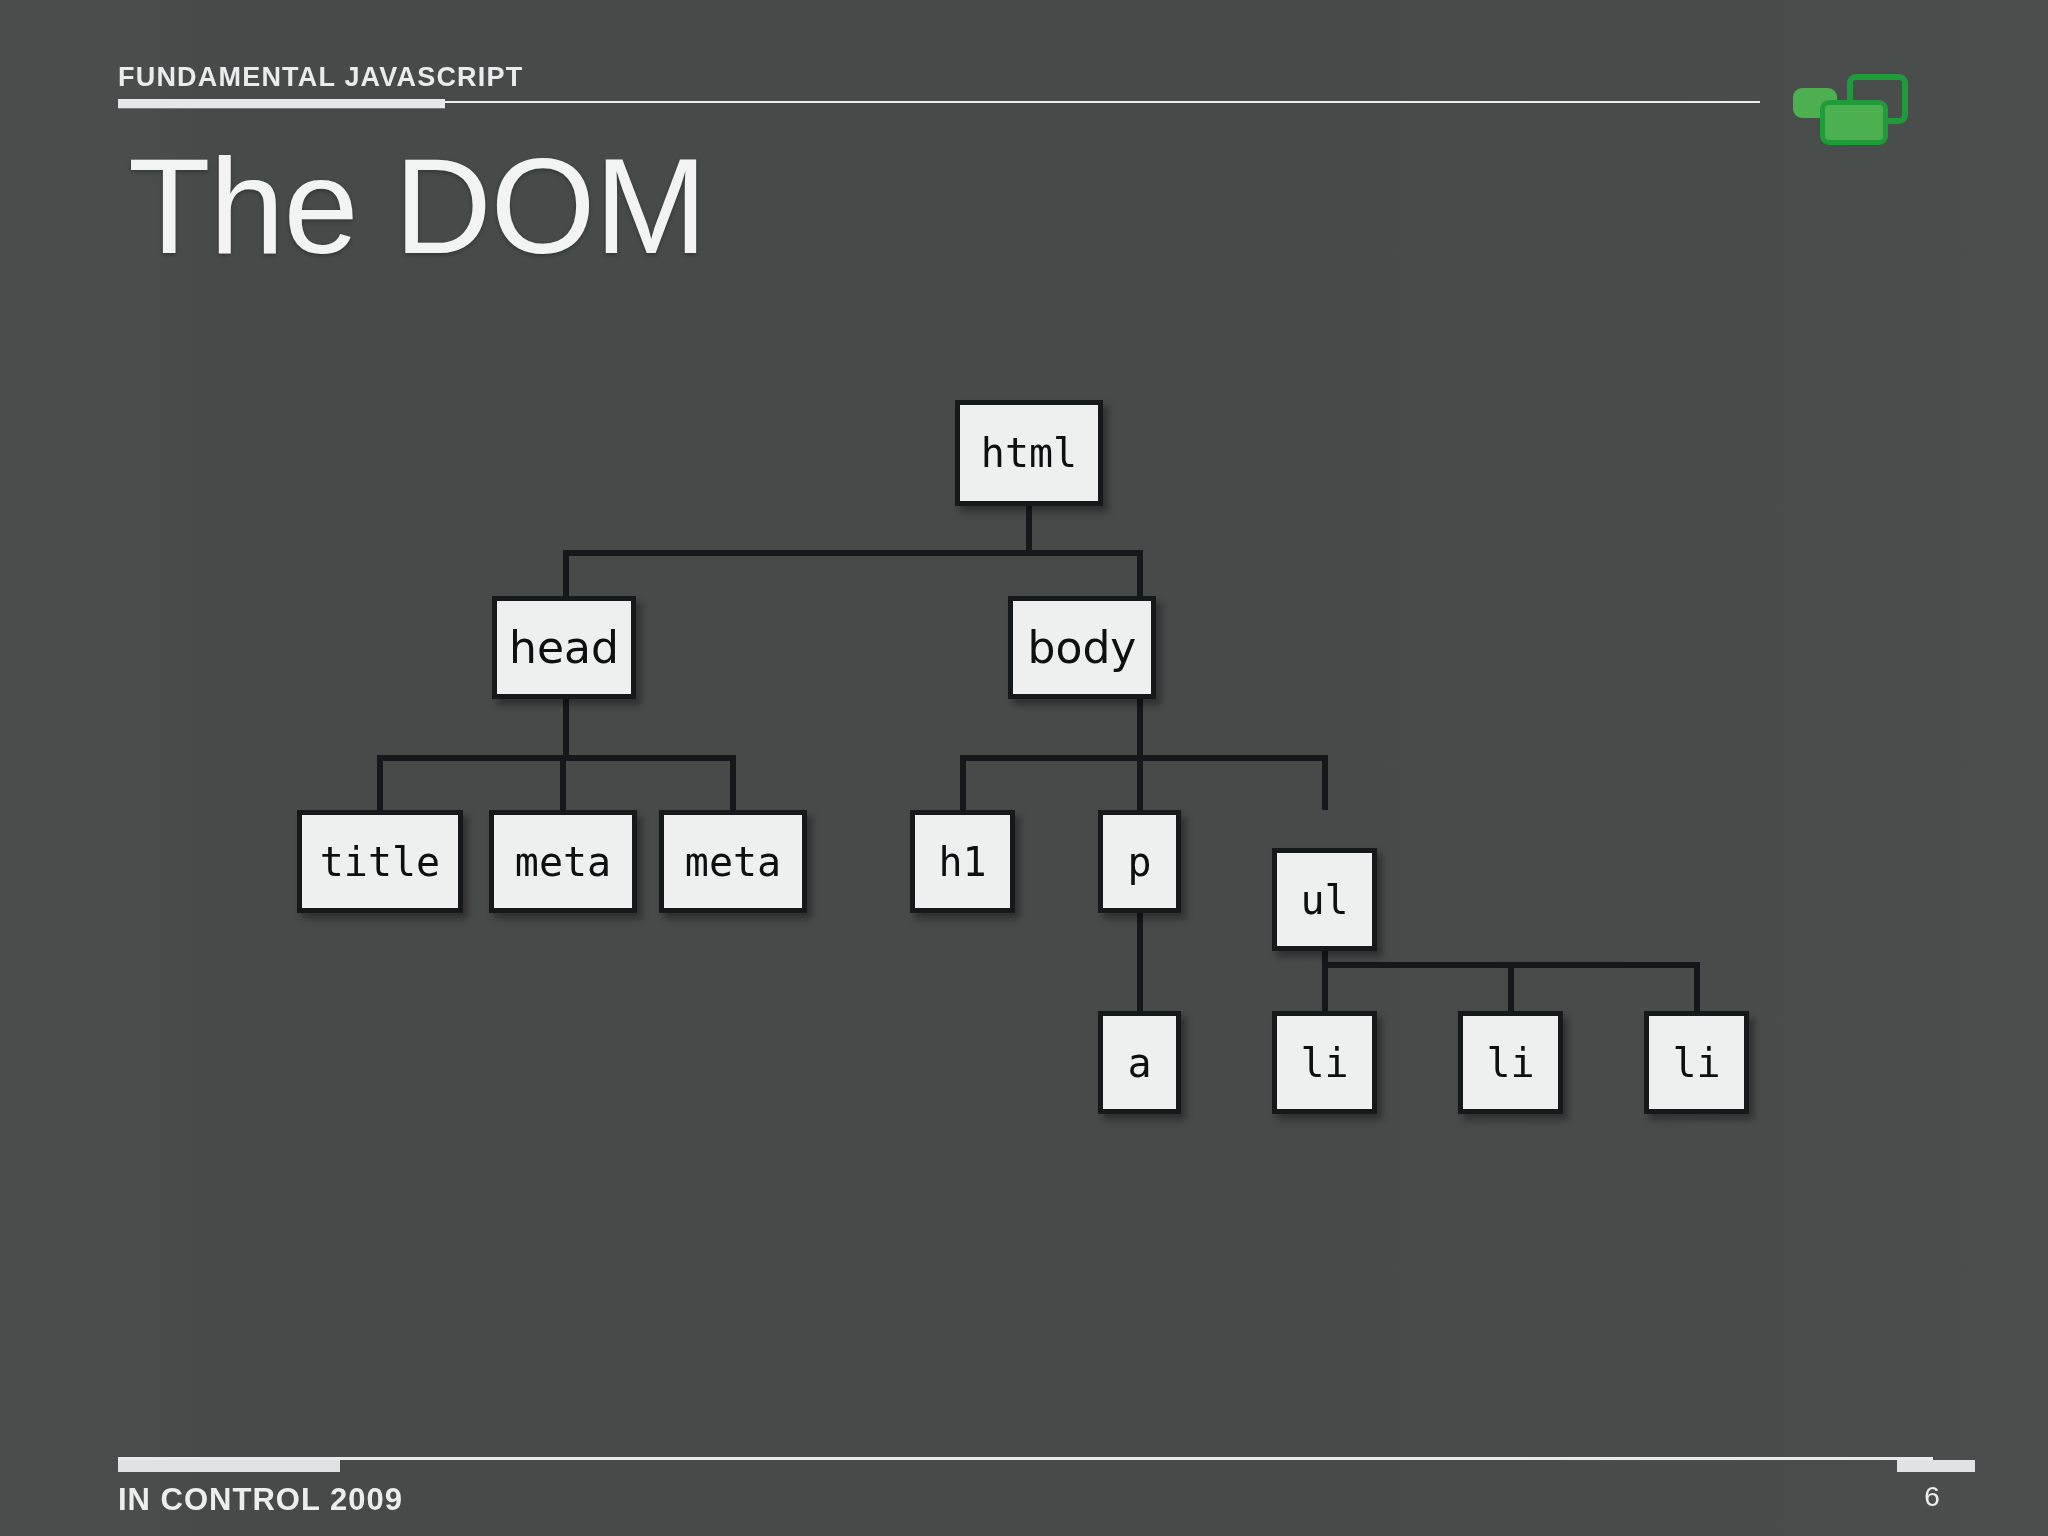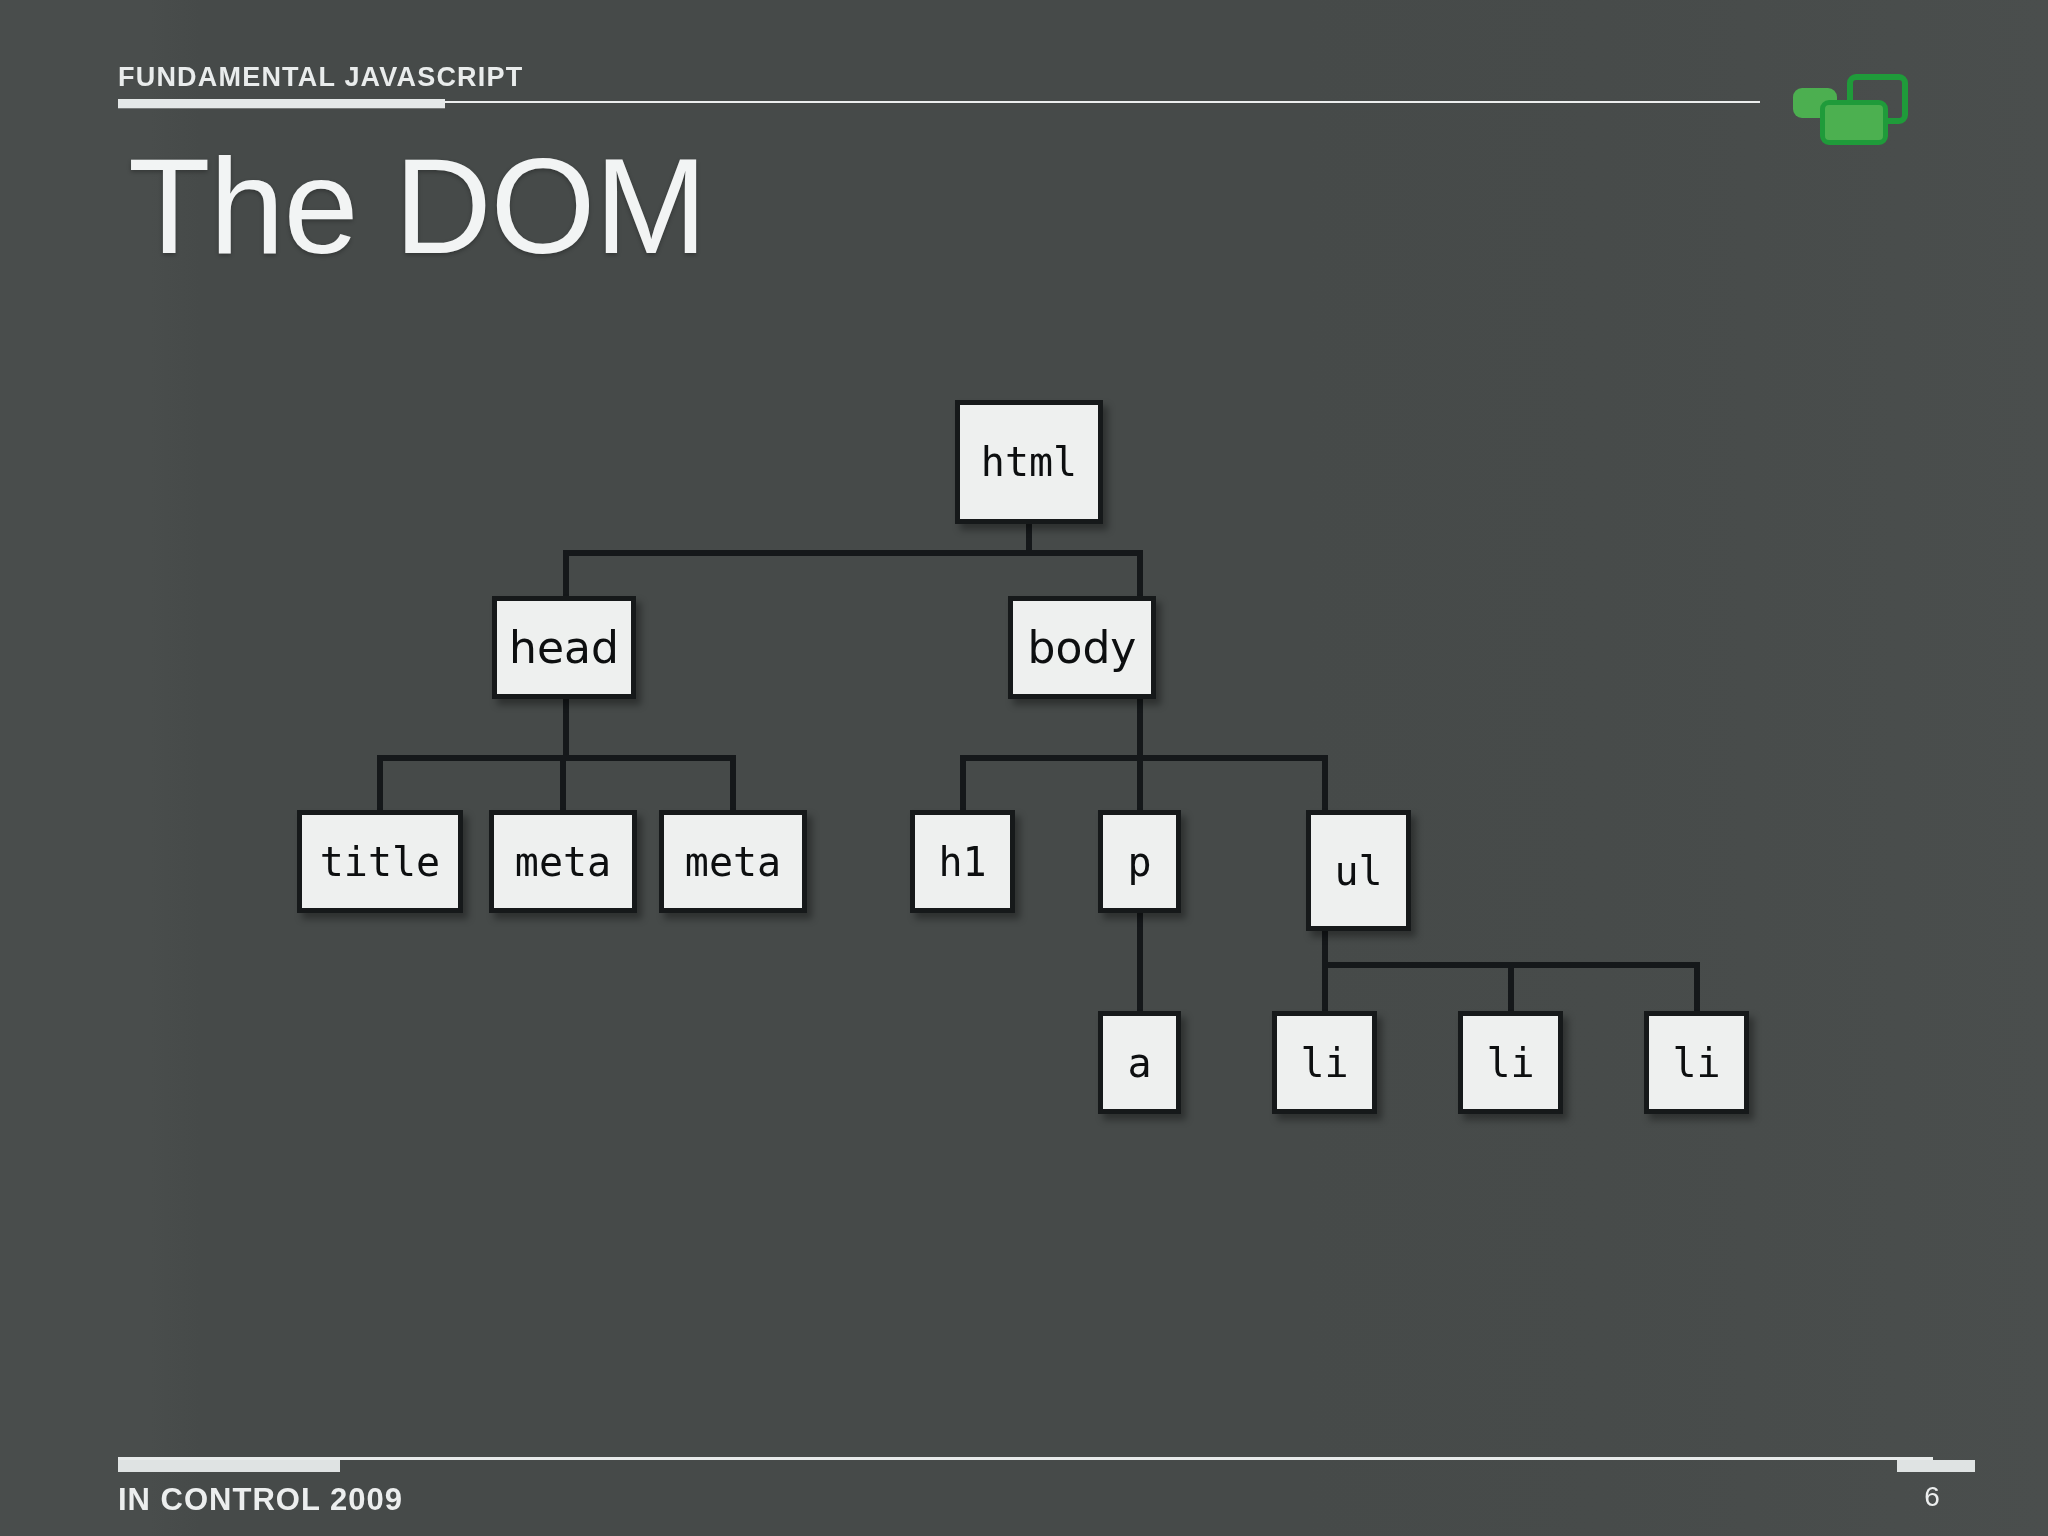--- a/index.html
+++ b/index.html
@@ -104,21 +104,21 @@
       <div class="edge" style="left: 960px; top: 755px; width: 368px; height: 6px;"></div>
       <div class="edge" style="left: 960px; top: 755px; width: 6px; height: 55px;"></div>
       <div class="edge" style="left: 1137px; top: 755px; width: 6px; height: 55px;"></div>
       <div class="edge" style="left: 1322px; top: 755px; width: 6px; height: 55px;"></div>
       <div class="edge" style="left: 1137px; top: 913px; width: 6px; height: 98px;"></div>
       <div class="edge" style="left: 1322px; top: 913px; width: 6px; height: 55px;"></div>
       <div class="edge" style="left: 1322px; top: 962px; width: 378px; height: 6px;"></div>
       <div class="edge" style="left: 1322px; top: 962px; width: 6px; height: 49px;"></div>
       <div class="edge" style="left: 1508px; top: 962px; width: 6px; height: 49px;"></div>
       <div class="edge" style="left: 1694px; top: 962px; width: 6px; height: 49px;"></div>
-      <div class="node mono" style="left: 955px; top: 400px; width: 148px; height: 124px;">
+      <div class="node mono" style="left: 955px; top: 400px; width: 148px; height: 106px;">
         <span>html</span>
       </div>
       <div class="node sans" style="left: 492px; top: 596px; width: 144px; height: 103px;">
         <span>head</span>
       </div>
       <div class="node sans" style="left: 1008px; top: 596px; width: 148px; height: 103px;">
         <span>body</span>
       </div>
       <div class="node mono" style="left: 297px; top: 810px; width: 166px; height: 103px; justify-content: center;">
         <span>title</span>
@@ -128,21 +128,21 @@
       </div>
       <div class="node mono" style="left: 659px; top: 810px; width: 148px; height: 103px;">
         <span>meta</span>
       </div>
       <div class="node mono" style="left: 910px; top: 810px; width: 105px; height: 103px;">
         <span>h1</span>
       </div>
       <div class="node mono" style="left: 1098px; top: 810px; width: 83px; height: 103px;">
         <span>p</span>
       </div>
-      <div class="node mono" style="left: 1272px; top: 810px; width: 105px; height: 121px; margin-left: 34px;">
+      <div class="node mono" style="left: 1272px; top: 848px; width: 105px; height: 103px;">
         <span>ul</span>
       </div>
       <div class="node mono" style="left: 1098px; top: 1011px; width: 83px; height: 103px;">
         <span>a</span>
       </div>
       <div class="node mono" style="left: 1272px; top: 1011px; width: 105px; height: 103px;">
         <span>li</span>
       </div>
       <div class="node mono" style="left: 1458px; top: 1011px; width: 105px; height: 103px;">
         <span>li</span>

